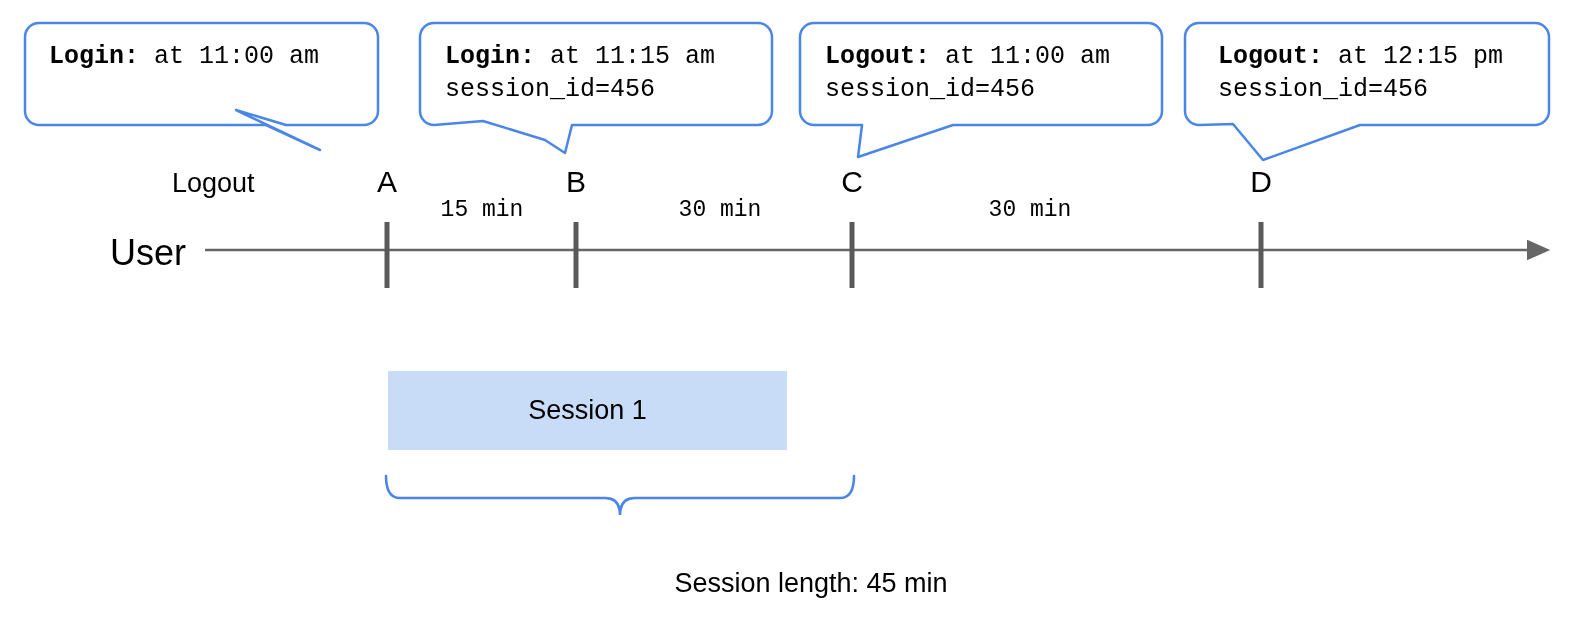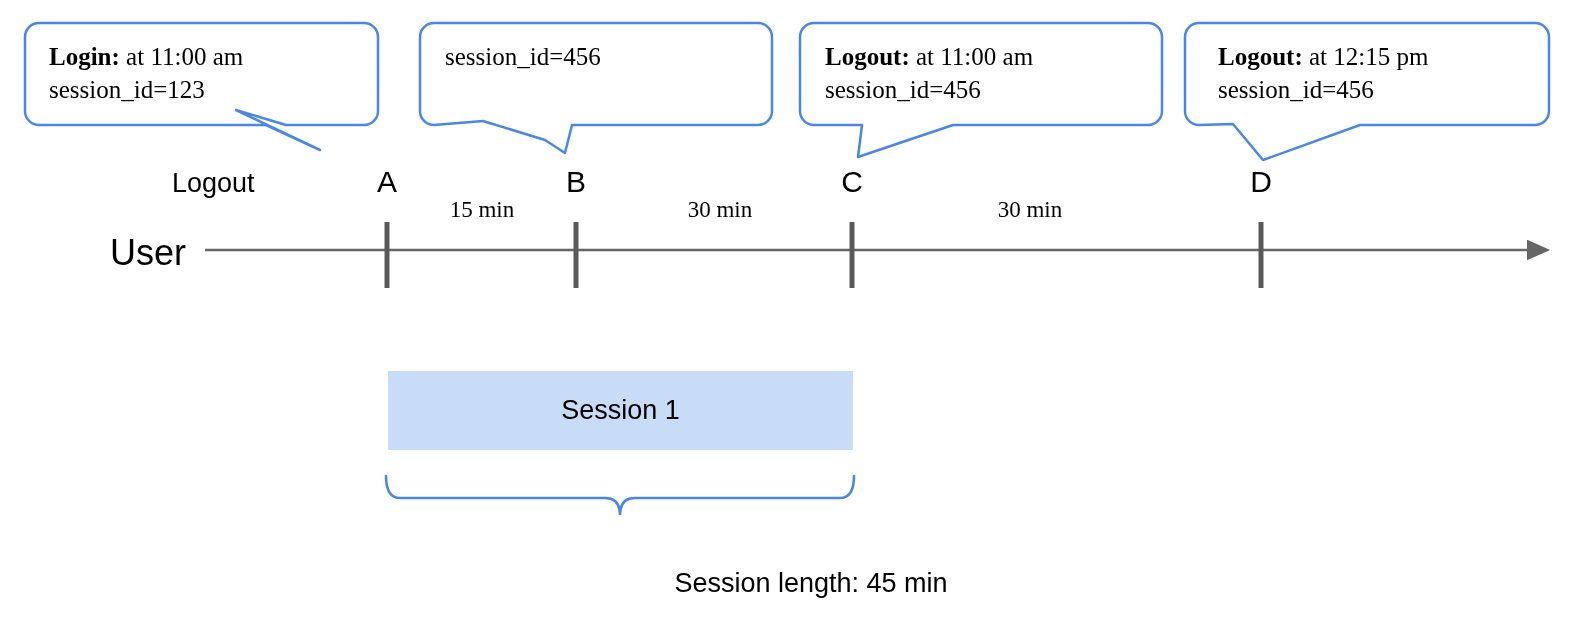--- a/index.html
+++ b/index.html
@@ -21,21 +21,21 @@
     top: 0;
     width: 1574px;
     height: 630px;
     overflow: visible;
   }
   .callout-text {
     position: absolute;
     color: #000000;
     font-size: 25px;
     line-height: 33px;
-    font-family: Liberation Serif, serif;
+    font-family: Liberation Mono, monospace;
     white-space: nowrap;
   }
   .callout-text b {
     font-weight: bold;
   }
   .axis-label {
     position: absolute;
     color: #000000;
     font-family: "Liberation Sans", sans-serif;
     white-space: nowrap;
@@ -52,21 +52,21 @@
     font-size: 30px;
     color: #000000;
     text-align: center;
     font-family: "Liberation Sans", sans-serif;
   }
   .interval-label {
     position: absolute;
     font-size: 23px;
     color: #000000;
     text-align: center;
-    font-family: Liberation Serif, serif;
+    font-family: Liberation Mono, monospace;
     white-space: nowrap;
   }
   .session-bar {
     position: absolute;
     display: flex;
     align-items: center;
     justify-content: center;
     font-size: 27px;
     color: #000000;
     font-family: "Liberation Sans", sans-serif;
@@ -92,24 +92,24 @@
 
     <path d="M420,37 a14,14 0 0 1 14,-14 H758 a14,14 0 0 1 14,14 V111 a14,14 0 0 1 -14,14 H572 L565,153 L545,140 L483,121 L434,125 a14,14 0 0 1 -14,-14 Z" fill="#ffffff" stroke="#4a86e8" stroke-width="2.5" stroke-linejoin="round"></path>
 
     <path d="M800,37 a14,14 0 0 1 14,-14 H1148 a14,14 0 0 1 14,14 V111 a14,14 0 0 1 -14,14 H953 L858,157 L862,125 L814,125 a14,14 0 0 1 -14,-14 Z" fill="#ffffff" stroke="#4a86e8" stroke-width="2.5" stroke-linejoin="round"></path>
 
     <path d="M1185,37 a14,14 0 0 1 14,-14 H1535 a14,14 0 0 1 14,14 V111 a14,14 0 0 1 -14,14 H1360 L1263,160 L1233,124 L1199,125 a14,14 0 0 1 -14,-14 Z" fill="#ffffff" stroke="#4a86e8" stroke-width="2.5" stroke-linejoin="round"></path>
   </svg>
 
   <div class="callout-text" style="left:49px; top:40px;">
     <div><b>Login:</b><span> at 11:00 am</span></div>
-    <div>session_id=123</div>
   </div>
 
   <div class="callout-text" style="left:445px; top:40px;">
+    <div><b>Login:</b><span> at 11:15 am</span></div>
     <div>session_id=456</div>
   </div>
 
   <div class="callout-text" style="left:825px; top:40px;">
     <div><b>Logout:</b><span> at 11:00 am</span></div>
     <div>session_id=456</div>
   </div>
 
   <div class="callout-text" style="left:1210px; top:40px;margin-left:8px;">
     <div><b>Logout:</b><span> at 12:15 pm</span></div>
@@ -134,21 +134,21 @@
         <path d="M0,0 L9,4 L0,8 z" fill="#666666"></path>
       </marker>
     </defs>
     <line x1="205" y1="250" x2="1545" y2="250" stroke="#666666" stroke-width="2.6" marker-end="url(#arrowEnd)"></line>
     <line x1="387" y1="222" x2="387" y2="288" stroke="#595959" stroke-width="5"></line>
     <line x1="576" y1="222" x2="576" y2="288" stroke="#595959" stroke-width="5"></line>
     <line x1="852" y1="222" x2="852" y2="288" stroke="#595959" stroke-width="5"></line>
     <line x1="1261" y1="222" x2="1261" y2="288" stroke="#595959" stroke-width="5"></line>
   </svg>
 
-  <div class="session-bar" style="left:388px; top:371px; width:465px; height:79px; background:#c9dcf7;">
+  <div class="session-bar" style="left:388px; top:371px; width:399px; height:79px; background:#c9dcf7;">
     <span>Session 1</span>
   </div>
 
   <svg class="layer" viewBox="0 0 1574 630">
     <path d="M386,476 q0,22 14,22 H605 q15,0 15,17 q0,-17 15,-17 H840 q14,0 14,-22" fill="none" stroke="#4a86e8" stroke-width="2.6" stroke-linecap="round"></path>
   </svg>
 
   <div class="session-caption" style="left:0px; top:568px;">Session length: 45 min</div>
 
 </div>

